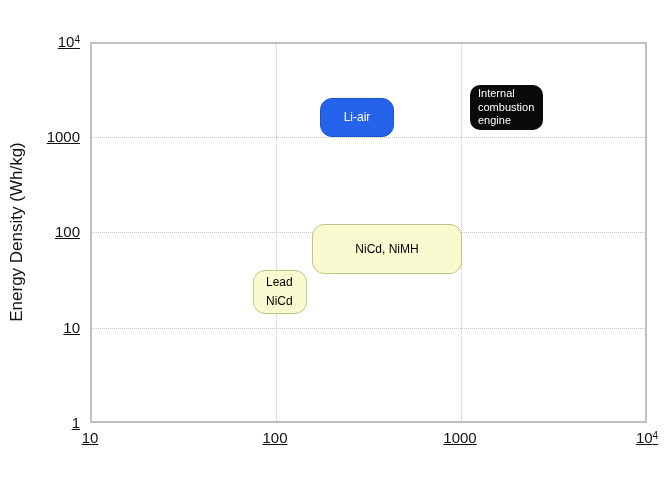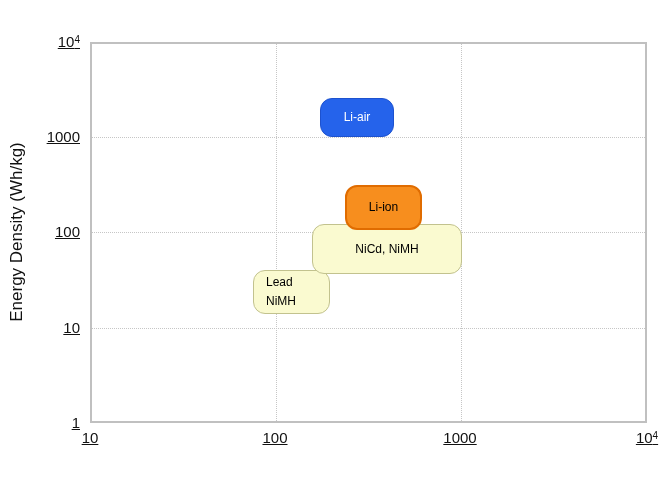--- a/index.html
+++ b/index.html
@@ -16,21 +16,21 @@
   .gh{left:0;right:0;height:0;border-top:1px dotted #c6c6c6;}
   .box{
     position:absolute;display:flex;flex-direction:column;align-items:center;justify-content:center;
     box-sizing:border-box;font-size:12px;line-height:19px;text-align:center;
   }
   .box .l{display:block;}
   .li-air{left:228px;top:54px;width:74px;height:39px;background:#2563eb;border:1.5px solid #1d52cf;border-radius:12px;color:#fff;}
   .li-sulfur{left:257px;top:85px;width:73px;height:43px;background:#2563eb;border:1.5px solid #1d52cf;border-radius:12px;color:#fff;}
   .li-ion{left:253px;top:141px;width:77px;height:45px;background:#f78e1e;border:2px solid #e06c00;border-radius:12px;color:#000;}
   .nicd{left:220px;top:180px;width:150px;height:50px;background:#fafad0;border:1.5px solid #c2c28e;border-radius:12px;color:#000;justify-content:center;}
-  .lead-acid{left:161px;top:226px;width:77px;height:44px;background:#fafad0;border:1.5px solid #c2c28e;border-radius:12px;color:#000;
+  .lead-acid{left:161px;top:226px;width:54px;height:44px;background:#fafad0;border:1.5px solid #c2c28e;border-radius:12px;color:#000;
     align-items:flex-start;padding-left:12px;text-align:left;}
   .ice{left:378px;top:41px;width:73px;height:45px;background:#0a0a0a;border-radius:10px;color:#fff;
     font-size:11px;line-height:13.5px;align-items:flex-start;padding-left:8px;text-align:left;}
   .tick{position:absolute;font-size:15px;line-height:20px;text-decoration:underline;}
   .ytick{width:54px;text-align:right;}
   .xtick{width:60px;text-align:center;}
   .tick sup{font-size:10px;vertical-align:4px;line-height:0;}
   .xlabel{position:absolute;left:90px;top:456px;width:557px;text-align:center;font-size:17px;}
   .ylabel{
     position:absolute;left:17px;top:232px;transform:translate(-50%,-50%) rotate(-90deg);
@@ -46,36 +46,38 @@
 
   <div class="plot">
     <div class="grid gv" style="left:184px"></div>
     <div class="grid gv" style="left:369px"></div>
     <div class="grid gh" style="top:93px"></div>
     <div class="grid gh" style="top:188px"></div>
     <div class="grid gh" style="top:284px"></div>
 
     <div class="box lead-acid">
       <span class="l">Lead</span>
-      <span class="l">NiMH</span>
+      <span class="l">NiCd</span>
     </div>
 
     <div class="box nicd">
       <span class="l">NiCd, NiMH</span>
     </div>
 
-    <div class="box li-ion">
-      <span class="l">Li-ion</span>
-    </div>
 
     <div class="box li-air">
       <span class="l">Li-air</span>
     </div>
 
 
+    <div class="box ice">
+      <span class="l">Internal</span>
+      <span class="l">combustion</span>
+      <span class="l">engine</span>
+    </div>
   </div>
 
   <div class="tick ytick" style="left:26px;top:32px"><span>10</span><sup>4</sup></div>
   <div class="tick ytick" style="left:26px;top:127px">1000</div>
   <div class="tick ytick" style="left:26px;top:222px">100</div>
   <div class="tick ytick" style="left:26px;top:318px">10</div>
   <div class="tick ytick" style="left:26px;top:413px">1</div>
 
   <div class="tick xtick" style="left:60px;top:428px">10</div>
   <div class="tick xtick" style="left:245px;top:428px">100</div>

